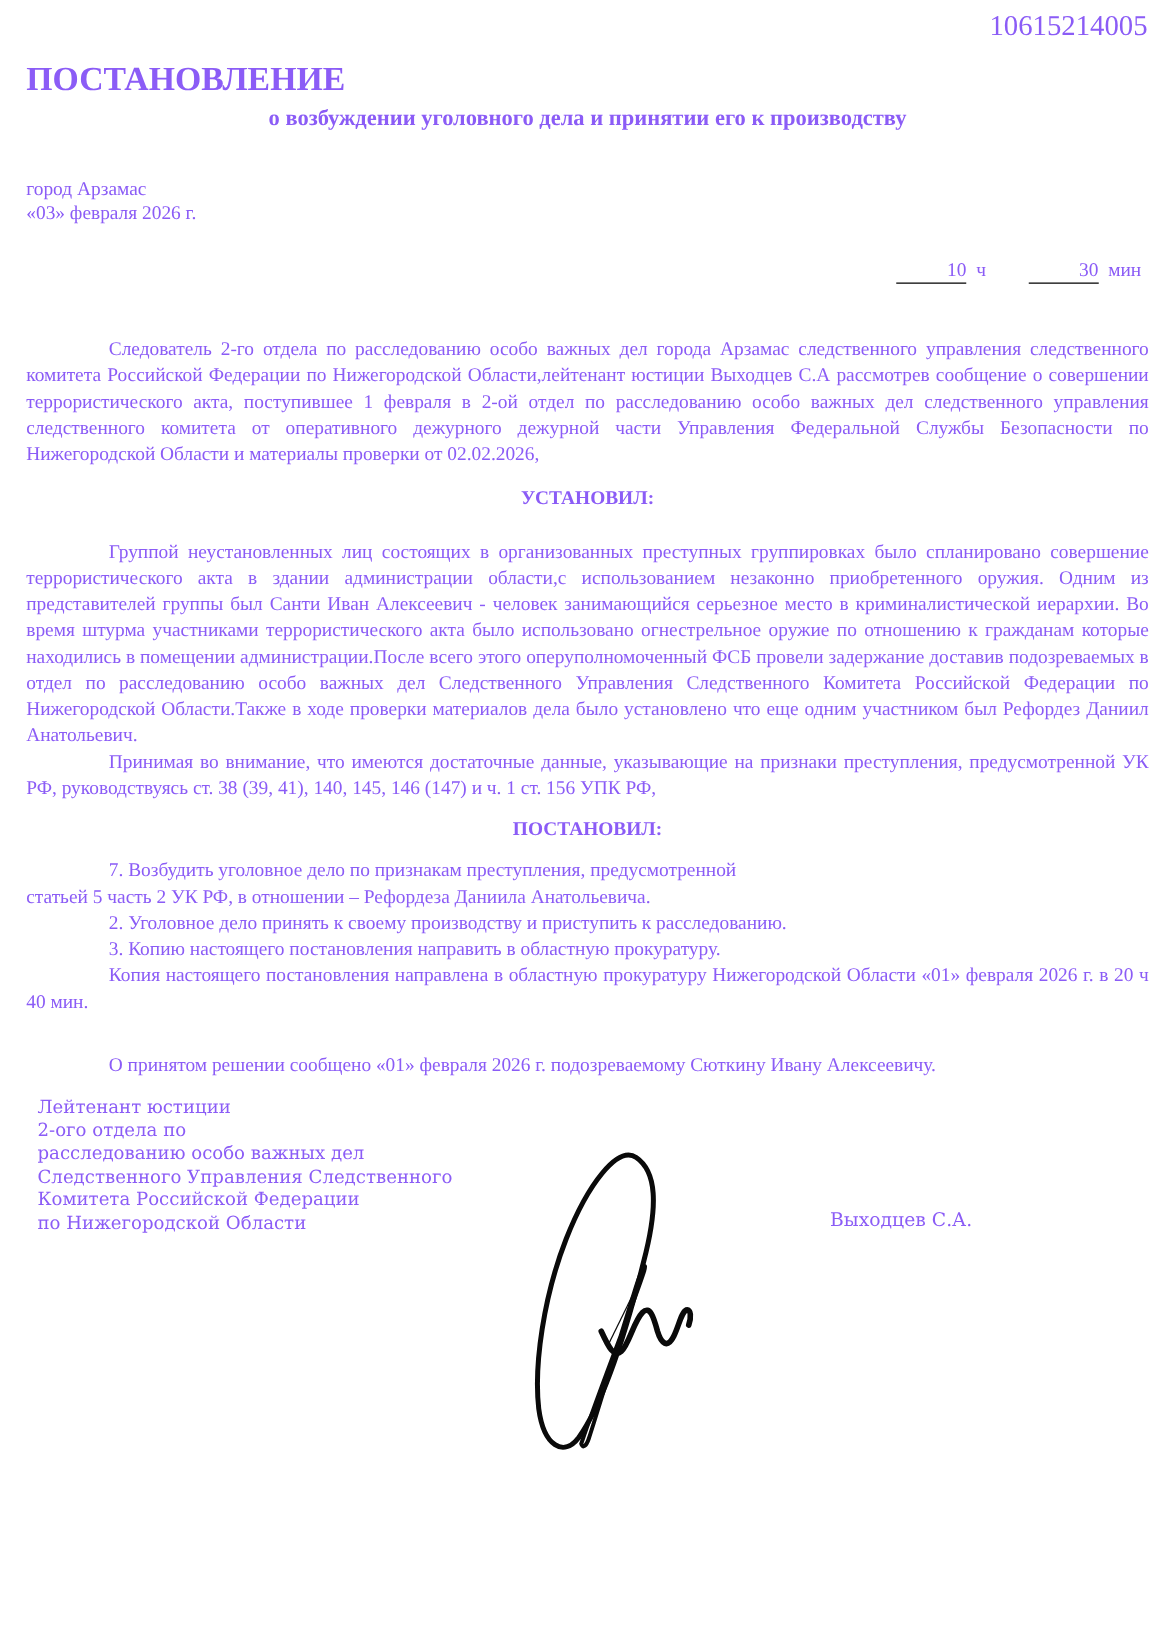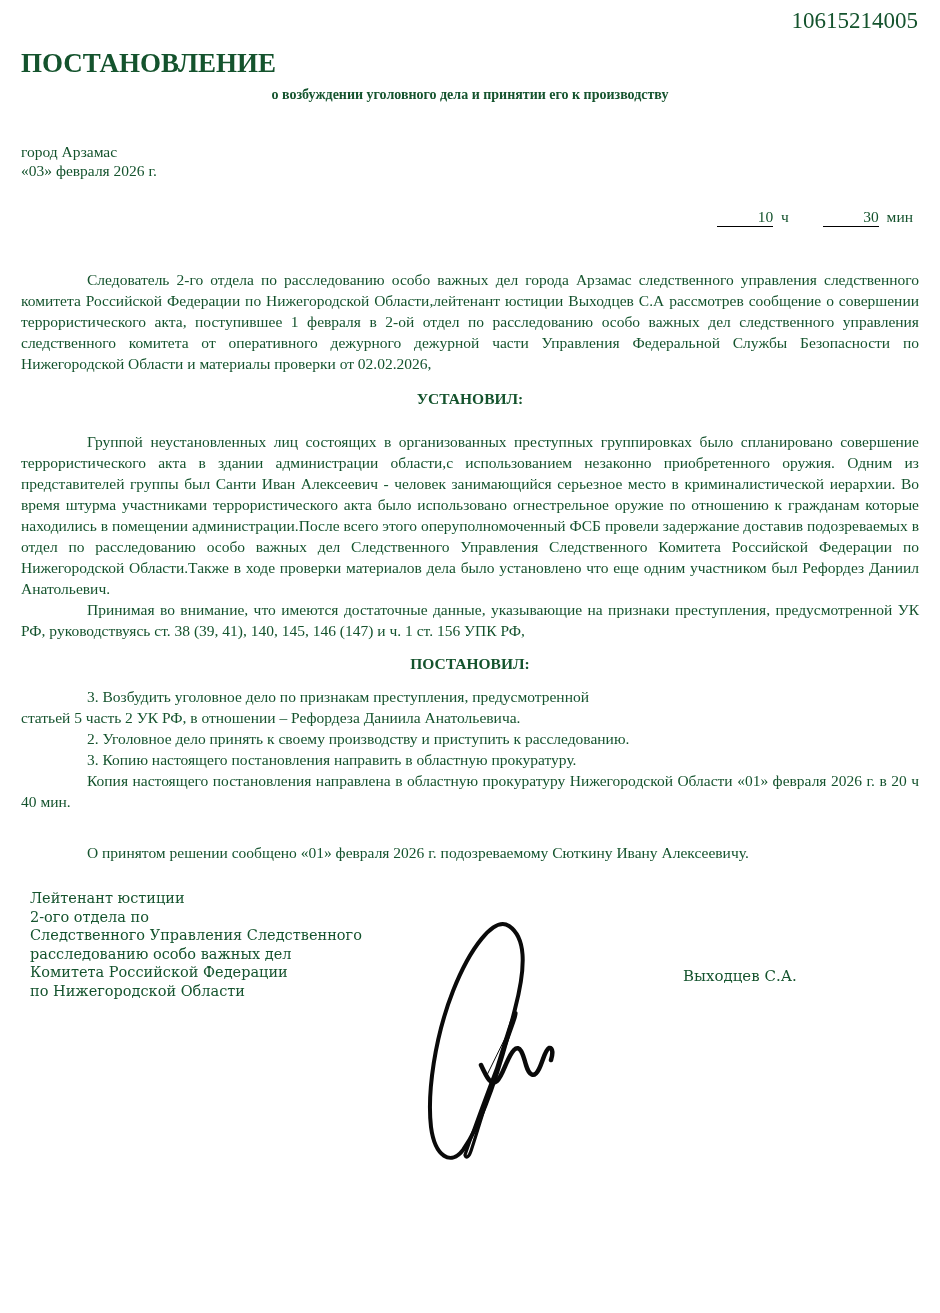--- a/index.html
+++ b/index.html
@@ -2,42 +2,42 @@
 <html><head>
 <meta charset="utf-8">
 <style>
   html, body { margin: 0; padding: 0; background: #ffffff; }
   .page {
     position: relative;
     width: 940px;
     height: 1313px;
     margin: 0 auto;
     background: #ffffff;
-    color: #14532d;
+    color: #8b5cf6;
     font-family: "Liberation Serif", serif;
     box-sizing: border-box;
     padding: 0 21px;
     overflow: hidden;
   }
   .doc-number {
     padding-top: 8px;
     text-align: right;
     font-size: 23px;
     padding-right: 1px;
   }
   .title {
     margin: 14px 0 0 0;
     font-size: 27px;
     font-weight: bold;
     line-height: 31px;
   }
   .subtitle {
     margin: 2px 0 0 0;
     text-align: center;
-    font-size: 14px;
+    font-size: 18px;
     font-weight: bold;
     line-height: 27px;
   }
   .meta-row {
     margin-top: 34px;
     display: flex;
     justify-content: space-between;
     font-size: 15.5px;
     line-height: 19px;
     flex-direction: column;
@@ -74,28 +74,28 @@
   .heading-ustanovil { margin: 14px 0 22px 0; }
   .heading-postanovil { margin: 12px 0 12px 0; }
   .sig-area {
     position: relative;
     margin-top: 12px;
     height: 500px;
   }
   .sig-official {
     position: absolute;
     left: 9px;
-    top: 14px;
+    top: 2px;
     font-family: "DejaVu Serif", serif;
     font-size: 14.5px;
     line-height: 18.5px;
   }
   .sig-name {
     position: absolute;
-    left: 662px;
+    left: 643px;
     top: 92px;
     font-family: "DejaVu Serif", serif;
     font-size: 15px;
   }
   .sig-svg {
     position: absolute;
     left: 394px;
     top: 42px;
   }
 </style>
@@ -123,34 +123,34 @@
 
   <p class="body-text indent first-para">Следователь 2-го отдела по расследованию особо важных дел города Арзамас следственного управления следственного комитета Российской Федерации по Нижегородской Области,лейтенант юстиции Выходцев С.А рассмотрев сообщение о совершении террористического акта, поступившее 1 февраля в 2-ой отдел по расследованию особо важных дел следственного управления следственного комитета от оперативного дежурного дежурной части Управления Федеральной Службы Безопасности по Нижегородской Области и материалы проверки от 02.02.2026,</p>
 
   <div class="section-heading heading-ustanovil">УСТАНОВИЛ:</div>
 
   <p class="body-text indent">Группой неустановленных лиц состоящих в организованных преступных группировках было спланировано совершение террористического акта в здании администрации области,с использованием незаконно приобретенного оружия. Одним из представителей группы был Санти Иван Алексеевич - человек занимающийся серьезное место в криминалистической иерархии. Во время штурма участниками террористического акта было использовано огнестрельное оружие по отношению к гражданам которые находились в помещении администрации.После всего этого оперуполномоченный ФСБ провели задержание доставив подозреваемых в отдел по расследованию особо важных дел Следственного Управления Следственного Комитета Российской Федерации по Нижегородской Области.Также в ходе проверки материалов дела было установлено что еще одним участником был Рефордез Даниил Анатольевич.</p>
   <p class="body-text indent">Принимая во внимание, что имеются достаточные данные, указывающие на признаки преступления, предусмотренной УК РФ, руководствуясь ст. 38 (39, 41), 140, 145, 146 (147) и ч. 1 ст. 156 УПК РФ,</p>
 
   <div class="section-heading heading-postanovil">ПОСТАНОВИЛ:</div>
 
-  <p class="body-text indent">3. Возбудить уголовное дело по признакам преступления, предусмотренной</p>
+  <p class="body-text indent">7. Возбудить уголовное дело по признакам преступления, предусмотренной</p>
   <p class="body-text">статьей 5 часть 2 УК РФ, в отношении – Рефордеза Даниила Анатольевича.</p>
   <p class="body-text indent">2. Уголовное дело принять к своему производству и приступить к расследованию.</p>
   <p class="body-text indent">3. Копию настоящего постановления направить в областную прокуратуру.</p>
   <p class="body-text indent">Копия настоящего постановления направлена в областную прокуратуру Нижегородской Области «01» февраля 2026 г. в 20 ч 40 мин.</p>
 
   <p class="body-text indent" style="margin-top:30px">О принятом решении сообщено «01»  февраля 2026 г. подозреваемому Сюткину Ивану Алексеевичу.</p>
 
   <div class="sig-area">
     <div class="sig-official">
       <div>Лейтенант юстиции</div>
       <div>2-ого отдела по</div>
+      <div>расследованию особо важных дел</div>
       <div>Следственного Управления Следственного</div>
-      <div>расследованию особо важных дел</div>
       <div>Комитета Российской Федерации</div>
       <div>по Нижегородской Области</div>
     </div>
 
     <svg class="sig-svg" width="170" height="252" viewBox="0 0 170 252" fill="none" xmlns="http://www.w3.org/2000/svg">
       <path d="M94 9 C 110 20, 112 46, 100 92 C 88 140, 70 202, 48 233 C 36 249, 20 240, 16 210 C 12 175, 20 120, 38 74 C 55 31, 79 -1, 94 9 Z" stroke="#0a0a0a" stroke-width="4" stroke-linecap="round" fill="none"></path>
       <path d="M50 238 C 68 185, 92 126, 100 101 C 103 91, 99 95, 92 118 C 80 156, 62 216, 56 234 C 54 240, 51 242, 50 238 Z" stroke="#0a0a0a" stroke-width="3.2" stroke-linecap="round" fill="none"></path>
       <path d="M99 103 L 72 158" stroke="#0a0a0a" stroke-width="1" fill="none"></path>
       <path d="M66 148 C 72 161, 76 169, 82 164 C 88 159, 92 140, 99 133 C 105 127, 108 137, 111 148 C 114 158, 119 162, 124 152 C 128 144, 130 133, 134 131 C 138 130, 138 137, 136 143" stroke="#0a0a0a" stroke-width="4.5" stroke-linecap="round" fill="none"></path>
     </svg>

